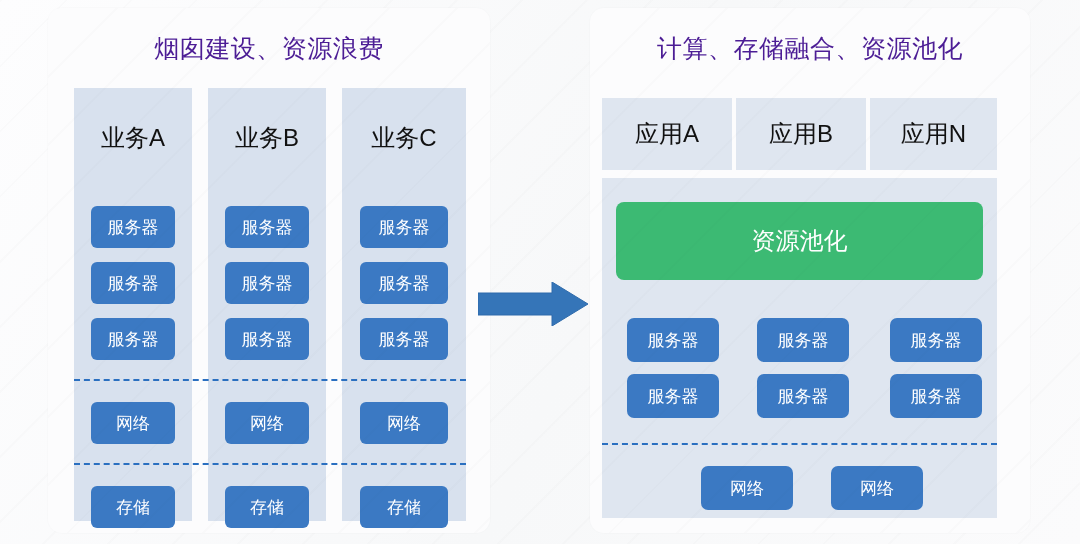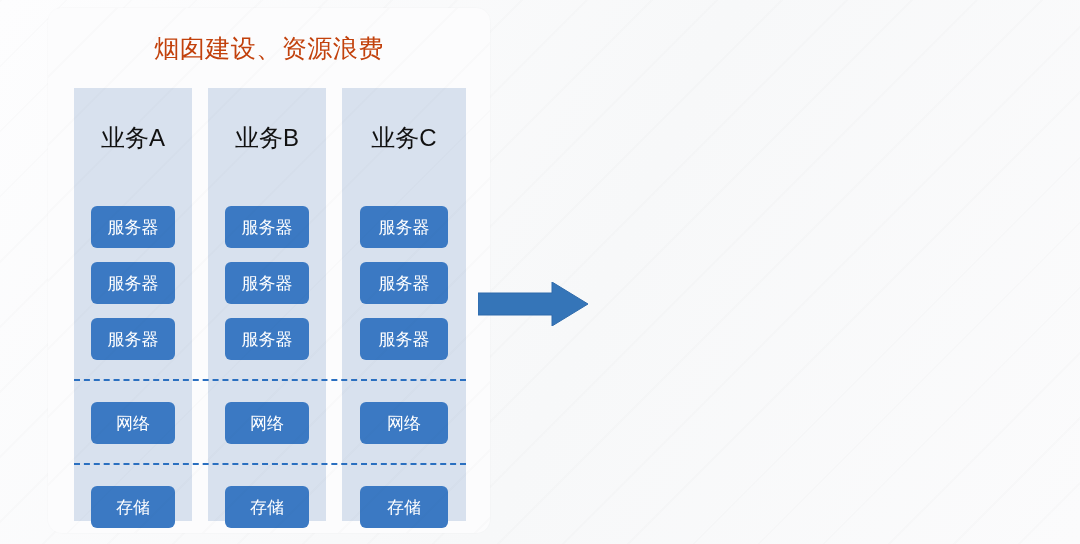--- a/index.html
+++ b/index.html
@@ -60,21 +60,21 @@
   #panel-right { left: 590px; top: 8px; width: 440px; height: 525px; }
 
   .panel-title {
     position: absolute;
     top: 24px;
     left: 0;
     width: 100%;
     text-align: center;
     font-size: 25px;
     line-height: 32px;
-    color: #c2410c;
+    color: #4c1d95;
     letter-spacing: 0.5px;
     z-index: 3;
   }
 
   
   #silo-area {
     position: absolute;
     left: 26px;
     top: 80px;
     width: 392px;
@@ -287,14 +287,39 @@
       <div class="silo-dash" id="silo-dash-2"></div>
     </div>
   </div>
 
   <div id="arrow">
     <svg width="110" height="44" viewBox="0 0 110 44" xmlns="http://www.w3.org/2000/svg">
       <polygon points="0,11 74,11 74,0 110,22 74,44 74,33 0,33" fill="#3575b8" stroke="#2f6bab" stroke-width="1"></polygon>
     </svg>
   </div>
 
+  <div class="panel" id="panel-right">
+
+    <div class="panel-title">计算、存储融合、资源池化</div>
+
+    <div class="app-box" id="app-0">应用A</div>
+    <div class="app-box" id="app-1">应用B</div>
+    <div class="app-box" id="app-2">应用N</div>
+
+    <div id="pool-stack">
+
+      <div id="pool-green">资源池化</div>
+
+      <div class="pool-srv sc0 sr0">服务器</div>
+      <div class="pool-srv sc1 sr0">服务器</div>
+      <div class="pool-srv sc2 sr0">服务器</div>
+      <div class="pool-srv sc0 sr1">服务器</div>
+      <div class="pool-srv sc1 sr1">服务器</div>
+      <div class="pool-srv sc2 sr1">服务器</div>
+
+      <div id="pool-dash"></div>
+
+      <div class="pool-net" id="pool-net-0">网络</div>
+      <div class="pool-net" id="pool-net-1">网络</div>
+    </div>
+  </div>
 
 </div>
 
 </body></html>

